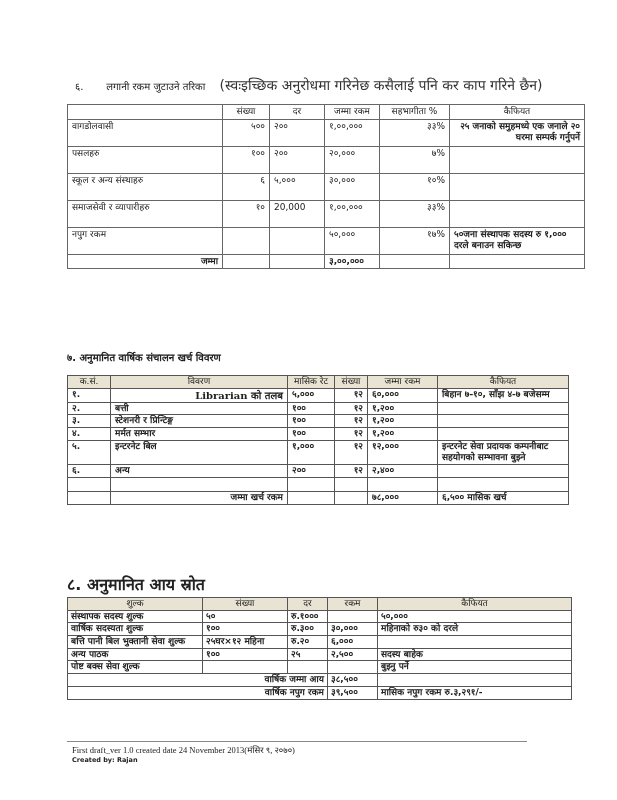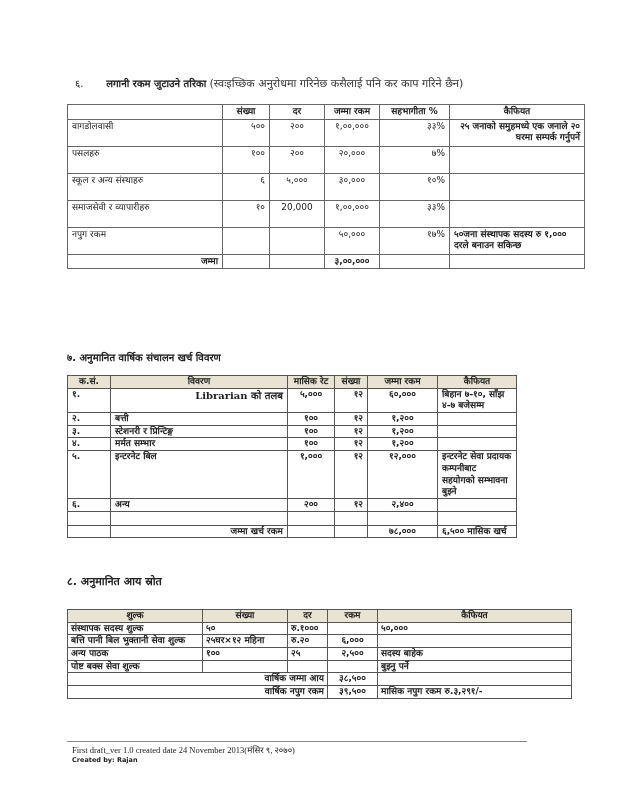--- a/index.html
+++ b/index.html
@@ -1,41 +1,41 @@
 <!DOCTYPE html>
 <html><head>
 <meta charset="utf-8">
 <style>
   html, body { margin: 0; padding: 0; background: #ffffff; }
   body { width: 617px; height: 800px; position: relative; overflow: hidden;
          font-family: "DejaVu Sans", sans-serif; color: #222; }
   .abs { position: absolute; }
   table { border-collapse: collapse; position: absolute; table-layout: fixed; }
   td, th { border: 1px solid #555; font-size: 9px; padding: 1px 4px; vertical-align: top; line-height: 1.3; }
-  th { font-weight: bold; text-align: center; }
-  .r { text-align: center; }
+  th { font-weight: normal; text-align: center; }
+  .r { text-align: left; }
   .c { text-align: right; }
   .b { font-weight: bold; }
   .hdr th { background: #e8e3d3; }
 
   #sec6-title { left: 75px; top: 75px; font-size: 10px; }
   #sec6-title .num { display: inline-block; width: 28px; }
-  #sec6-title .main { font-weight: bold; }
-  #sec6-title .note { font-size: 11px; color: #333; }
+  #sec6-title .main { font-weight: normal; }
+  #sec6-title .note { font-size: 14px; color: #333; margin-left: 11px; }
   #t6 { left: 67px; top: 104px; width: 518px; }
   #t6 td, #t6 th { border-color: #666; }
   #t6 tr.tall td { height: 24px; }
 
   #sec7-title { left: 67px; top: 350px; font-size: 10px; font-weight: bold; }
-  #t7 { left: 67px; top: 375px; width: 450px; }
+  #t7 { left: 67px; top: 375px; width: 502px; }
   #t7 td, #t7 th { padding: 0 4px; }
   #t7 .lib { font-family: "DejaVu Serif", serif; font-weight: bold; font-size: 10px; text-align: right; }
 
-  #sec8-title { left: 67px; top: 573px; font-size: 11px; font-weight: bold; }
-  #t8 { left: 67px; top: 597px; width: 505px; margin-top: 12px; }
+  #sec8-title { left: 67px; top: 573px; font-size: 16px; font-weight: bold; }
+  #t8 { left: 67px; top: 597px; width: 505px; }
   #t8 td, #t8 th { padding: 0 3px; }
 
   #rule { left: 67px; top: 741px; width: 460px; height: 0; border-top: 1px solid #888; }
   #footer1 { left: 72px; top: 744px; font-size: 8.5px; font-family: "Liberation Serif", serif; }
   #footer2 { left: 72px; top: 756px; font-size: 6.5px; font-weight: bold; }
 </style>
 </head>
 <body>
 
 <div id="sec6-title" class="abs">
@@ -219,20 +219,27 @@
     <th>कैफियत</th>
   </tr>
   <tr>
     <td class="b">संस्थापक सदस्य शुल्क</td>
     <td class="b">५०</td>
     <td class="b">रु.१०००</td>
     <td class="r b"></td>
     <td class="b">५०,०००</td>
   </tr>
   <tr>
+    <td class="b">वार्षिक सदस्यता शुल्क</td>
+    <td class="b">१००</td>
+    <td class="b">रु.३००</td>
+    <td class="r b">३०,०००</td>
+    <td class="b">महिनाको रु३० को दरले</td>
+  </tr>
+  <tr>
     <td class="b">बत्ति पानी बिल भुक्तानी सेवा शुल्क</td>
     <td class="b">२५घर×१२ महिना</td>
     <td class="b">रु.२०</td>
     <td class="r b">६,०००</td>
     <td class="b"></td>
   </tr>
   <tr>
     <td class="b">अन्य पाठक</td>
     <td class="b">१००</td>
     <td class="b">२५</td>

